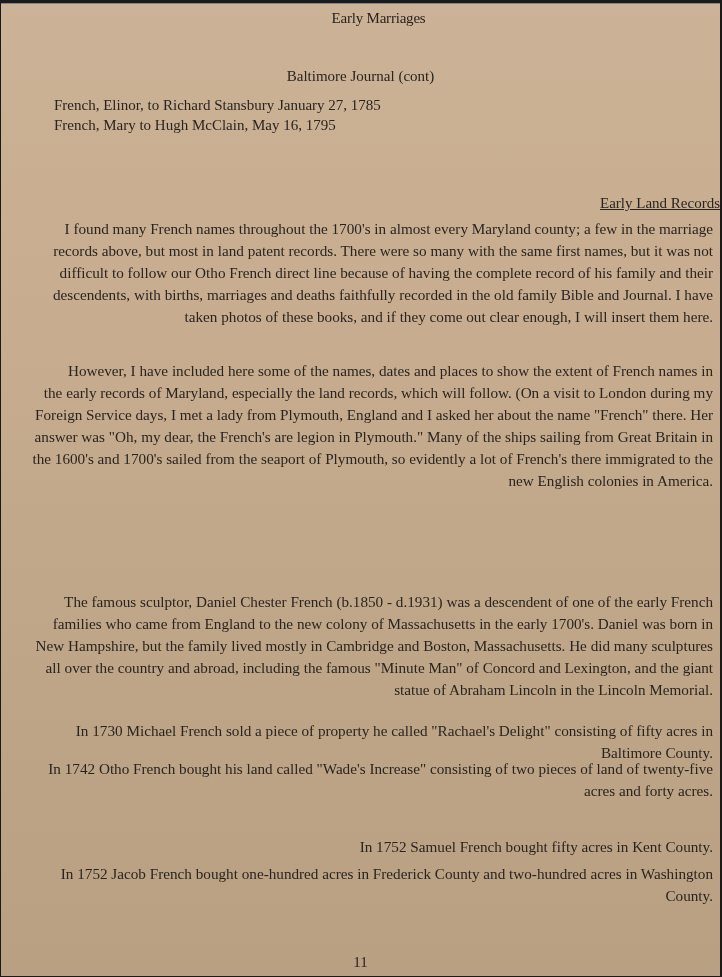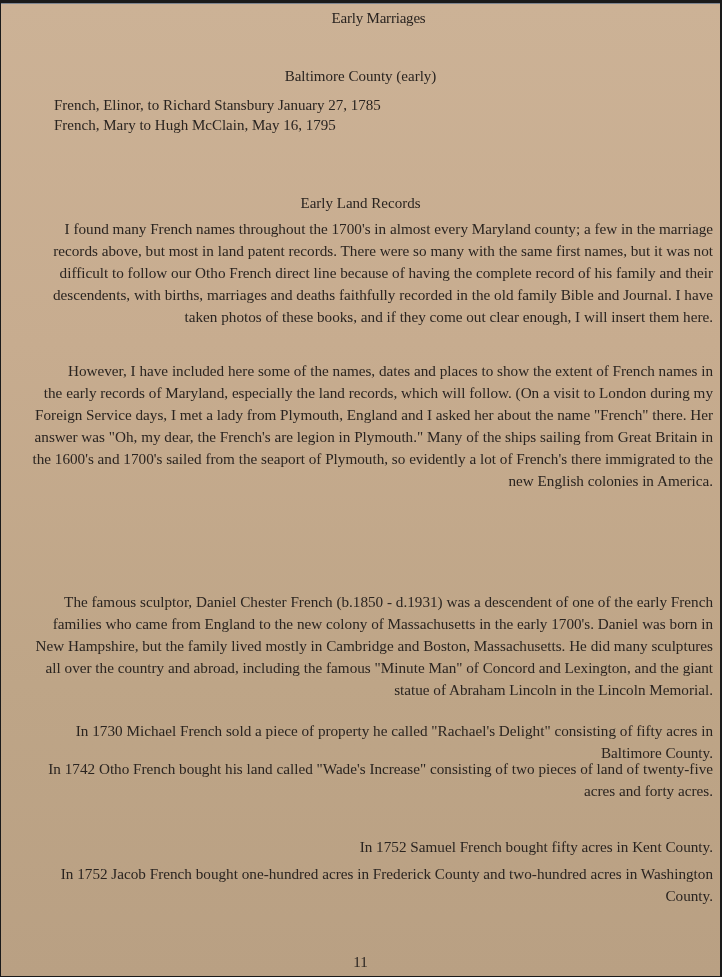--- a/index.html
+++ b/index.html
@@ -22,21 +22,21 @@
     .sub {
       position: absolute; left: 0; right: 0; top: 64px;
       text-align: center; font-size: 15px;
     }
     .entries {
       position: absolute; left: 53px; top: 91px; font-size: 15px; line-height: 20px;
     }
     .entry { white-space: nowrap; font-family: Liberation Serif, serif; }
     .section-title {
       position: absolute; left: 0; right: 0; top: 191px;
-      text-align: center; font-size: 15px; 
+      text-align: right; font-size: 15px; text-decoration: underline;
     }
     .body-text {
       position: absolute; left: 28px; width: 684px; font-size: 15.2px;
       line-height: 22px; text-align: right;
     }
     .para { margin: 0; text-indent: 18px; }
     .p1 { top: 214px; }
     .p2 { top: 356px; }
     .p3 { top: 543px; margin-top: 44px; }
     .p4 { top: 658px; }
@@ -47,21 +47,21 @@
     .pnum {
       position: absolute; left: 0; right: 0; top: 950px;
       text-align: center; font-size: 15px; font-family: Liberation Serif, serif;
     }
   </style>
 </head>
 <body>
 
 <div class="page">
   <div class="hdr">Early Marriages</div>
-  <div class="sub">Baltimore County (early)</div>
+  <div class="sub">Baltimore Journal (cont)</div>
   <div class="entries">
     <div class="entry">French, Elinor, to Richard Stansbury January 27, 1785</div>
     <div class="entry">French, Mary to Hugh McClain, May 16, 1795</div>
   </div>
   <div class="section-title">Early Land Records</div>
 
   <div class="body-text p1">
       <p class="para">I found many French names throughout the 1700's in almost every Maryland county; a few in the marriage records above, but most in land patent records. There were so many with the same first names, but it was not difficult to follow our Otho French direct line because of having the complete record of his family and their descendents, with births, marriages and deaths faithfully recorded in the old family Bible and Journal. I have taken photos of these books, and if they come out clear enough, I will insert them here.</p>
     </div>
   <div class="body-text p2">

